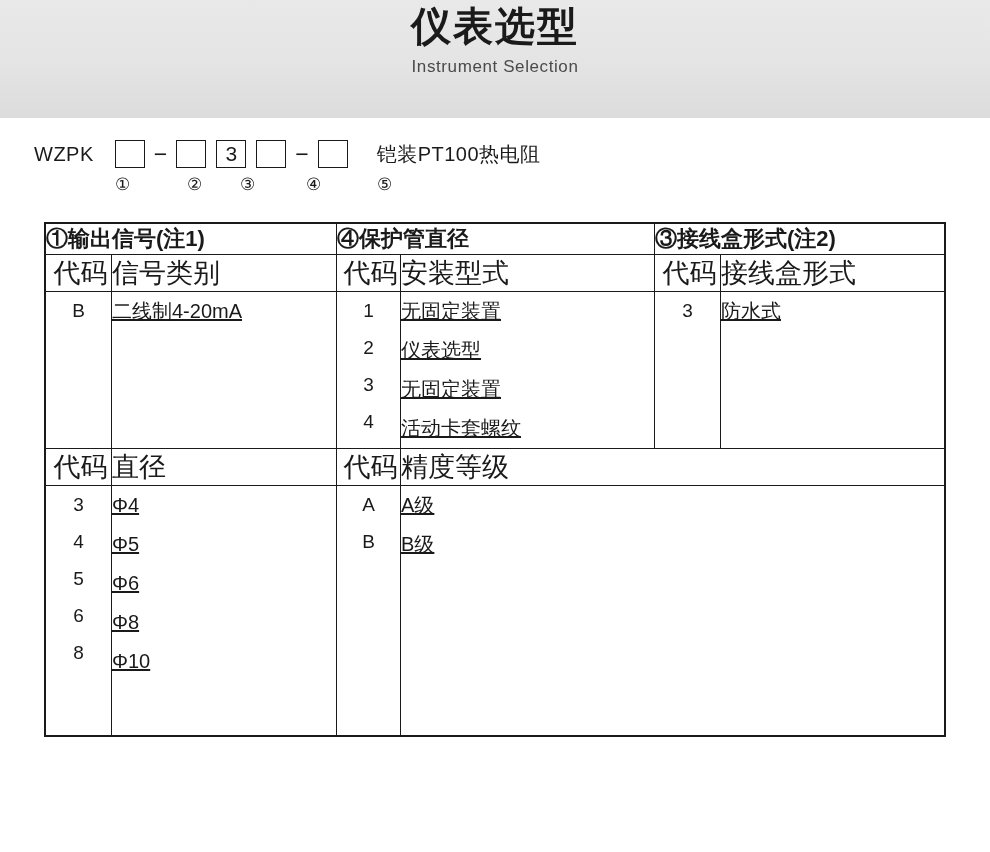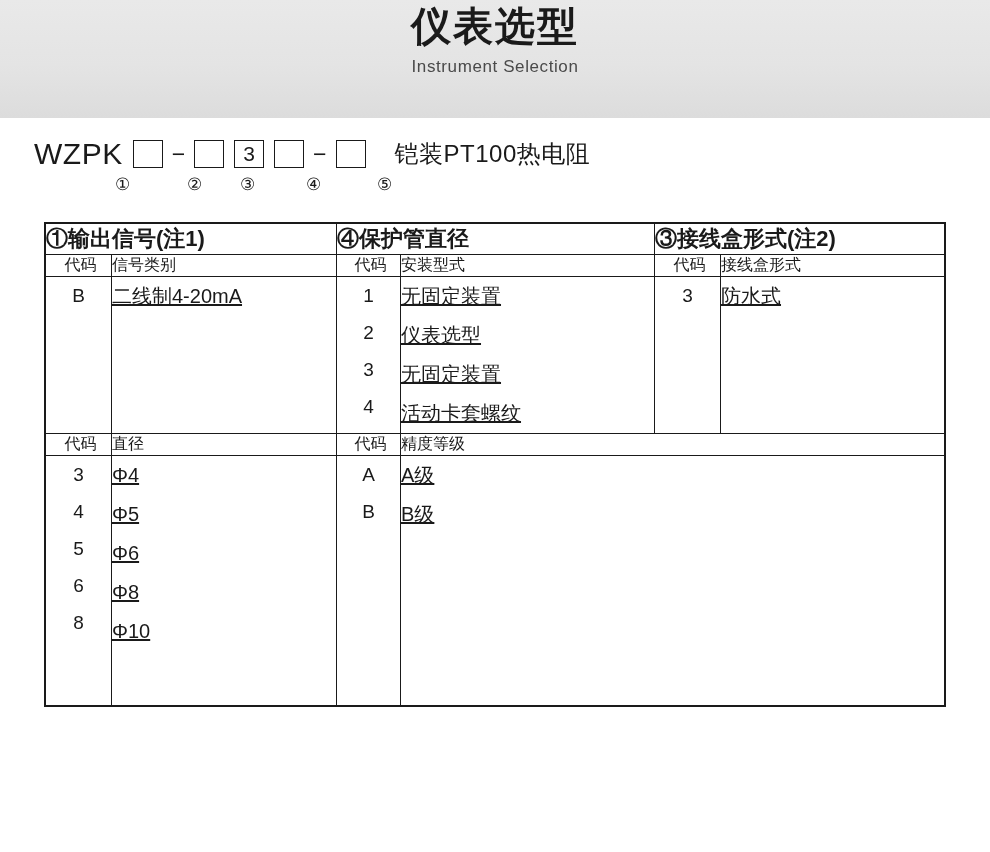--- a/index.html
+++ b/index.html
@@ -47,23 +47,23 @@
     height: 82px;
     margin-left: 34px;
     margin-top: 16px;
   }
   .code-row {
     display: flex;
     align-items: center;
     height: 40px;
   }
   .code-prefix {
-    font-size: 30px;
+    font-size: 20px;
     letter-spacing: 0.5px;
-    margin-right: 5px;
+    margin-right: 16px;
   }
   .code-box {
     width: 30px;
     height: 28px;
     border: 1.6px solid #1a1a1a;
     box-sizing: border-box;
     margin: 0 5px;
     display: inline-block;
   }
   .code-box.filled {
@@ -71,21 +71,21 @@
     text-align: center;
     font-size: 21px;
     line-height: 26px;
   }
   .code-dash {
     font-size: 23px;
     margin: 0 4px;
     display: inline-block;
   }
   .code-name {
-    font-size: 24px;
+    font-size: 20px;
     margin-left: 24px;
     letter-spacing: 0.5px;
   }
   .marker-row {
     position: relative;
     height: 28px;
   }
   .marker {
     position: absolute;
     font-size: 17px;
@@ -112,21 +112,21 @@
     vertical-align: top;
     padding: 0;
   }
   .sec-head {
     font-size: 22px;
     font-weight: bold;
     padding: 8px 4px 8px 8px;
     white-space: nowrap;
   }
   .col-head {
-    font-size: 16px;
+    font-size: 27px;
     padding: 6px 4px 6px 8px;
     white-space: nowrap;
   }
   .col-head.center { text-align: center; padding-left: 4px; }
   .cell-code {
     font-size: 19px;
     text-align: center;
     padding: 6px 2px;
     line-height: 1.95;
   }

